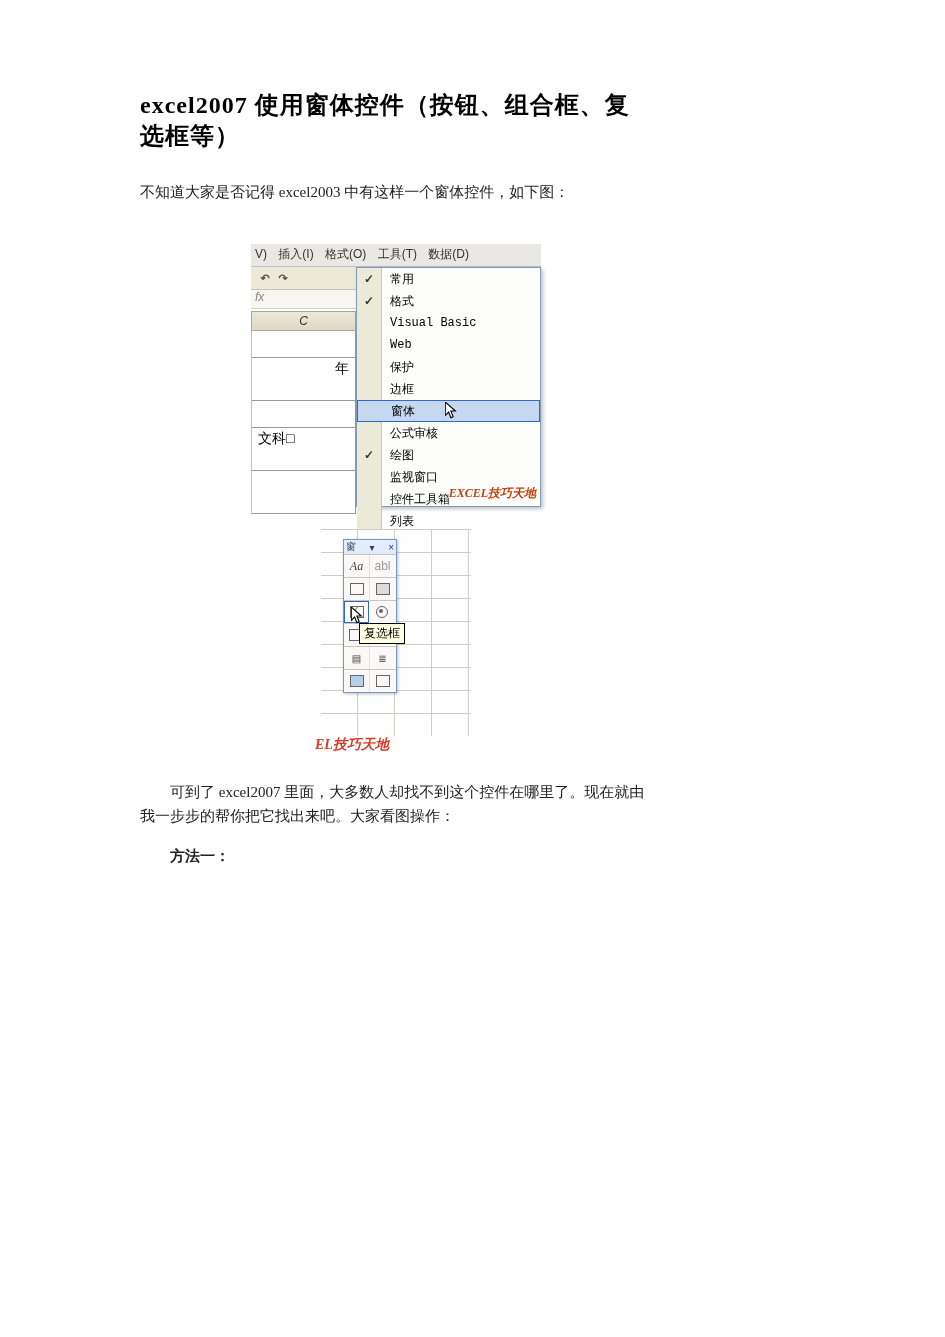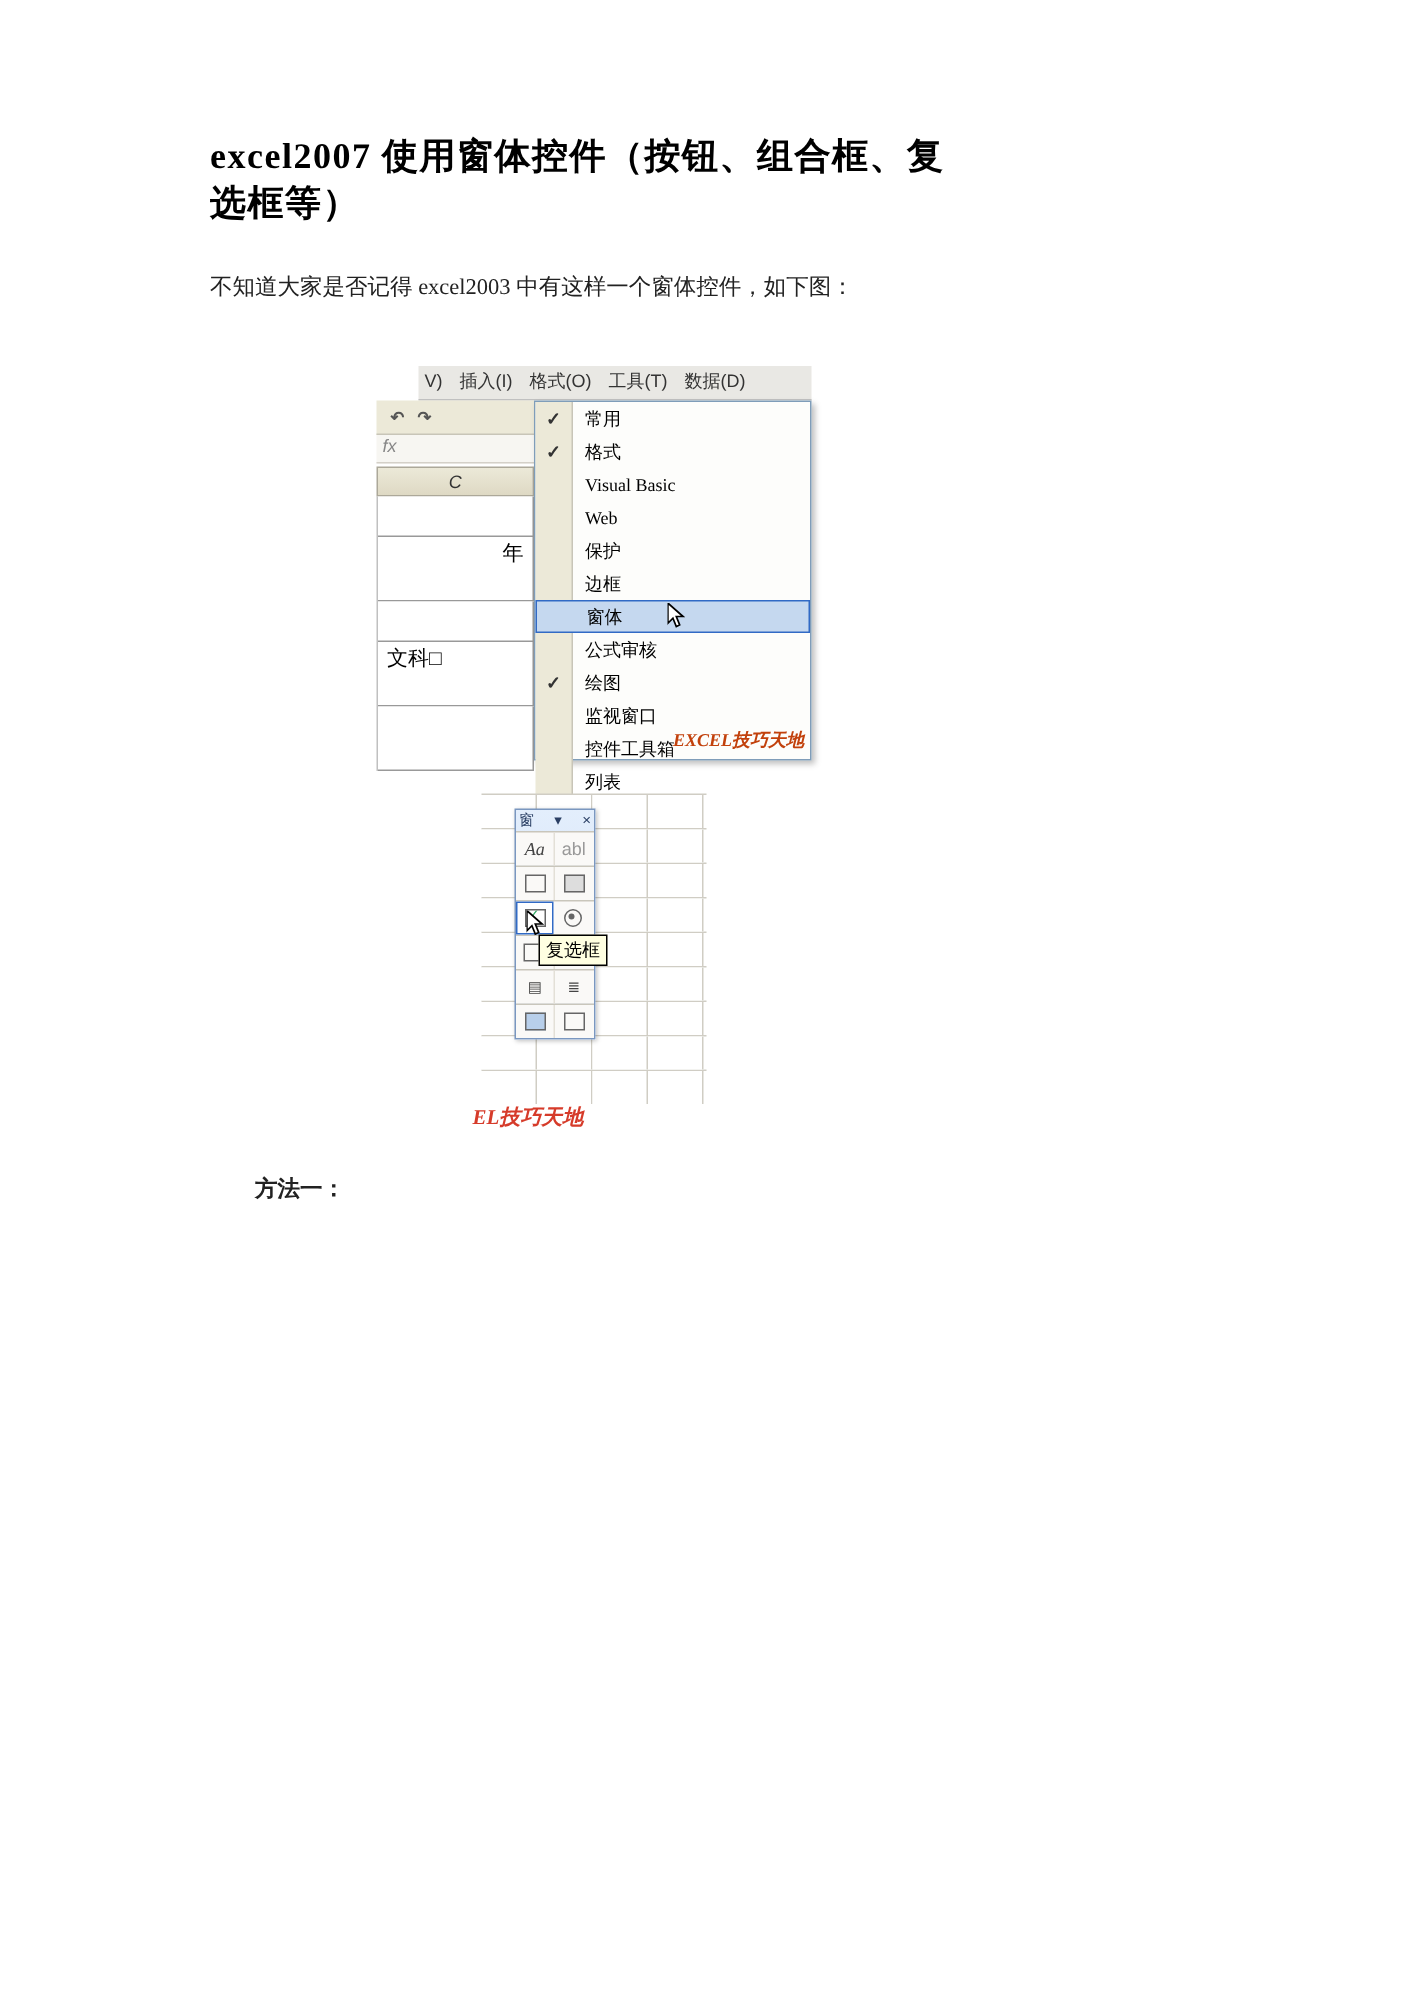--- a/index.html
+++ b/index.html
@@ -52,21 +52,20 @@
     font-size: 12px;
   }
   .f1-menubar {
     height: 18px;
     background: #e9e8e4;
     border-bottom: 1px solid #c0c0c0;
     padding: 2px 4px;
     color: #333;
     font-size: 12px;
     white-space: nowrap;
-    margin-left: 28px;
   }
   .f1-menubar span { margin-right: 8px; }
   .f1-under {
     display: flex;
     align-items: stretch;
     height: 240px;
   }
   .f1-leftcol {
     width: 105px;
     position: relative;
@@ -136,21 +135,21 @@
   .f1-menu-gutter {
     width: 24px;
     background: #ece9d8;
     height: 100%;
     display:flex; align-items:center; justify-content:center;
     border-right: 1px solid #c8c5b8;
     margin-right: 8px;
     flex: 0 0 24px;
   }
   .f1-check { color:#333; font-size:12px; font-weight:bold; }
-  .f1-menu-label { font-family: Liberation Serif, serif; font-size:12px; color:#000; }
+  .f1-menu-label { font-family: Liberation Mono, monospace; font-size:12px; color:#000; }
   .f1-cursor {
     position:absolute;
     width:14px; height:18px;
     color:#000;
   }
   .watermark1 {
     position:absolute;
     right: 4px;
     bottom: 4px;
     color: #c2410c;
@@ -477,18 +476,21 @@
       <div class="f2-tooltip">复选框</div>
       <div class="f2-cursor">
         <svg viewBox="0 0 12 16" width="14" height="18">
             <path d="M0 0 L0 12 L3 9 L5 14 L7 13 L5 8 L9 8 Z" fill="white" stroke="black" stroke-width="1"></path>
           </svg>
       </div>
       <div class="watermark2">EL技巧天地</div>
     </div>
   </div>
 
+  <p class="body">
+    <span class="indent"></span><span>可到了 excel2007 里面，大多数人却找不到这个控件在哪里了。现在就由我一步步的帮你把它找出来吧。大家看图操作：</span>
+  </p>
 
   <p class="body">
     <span class="indent"></span><span class="bold">方法一：</span>
   </p>
 
 </div>
 
 </body></html>

